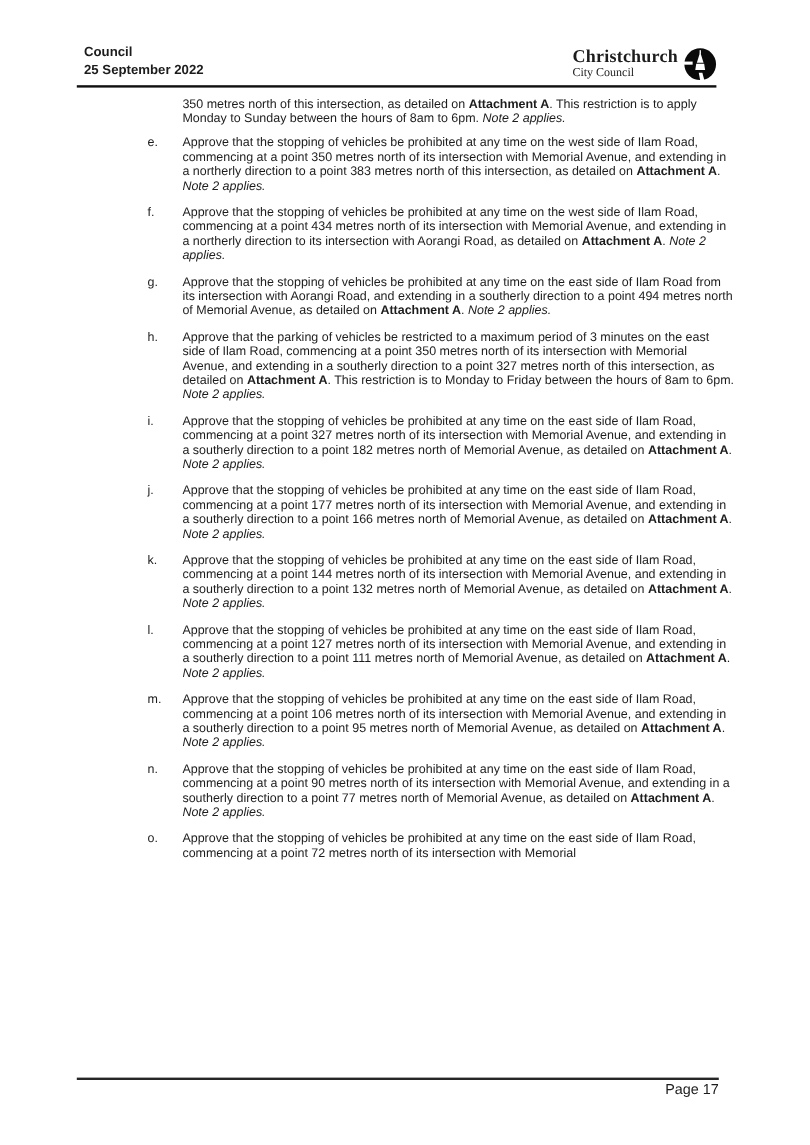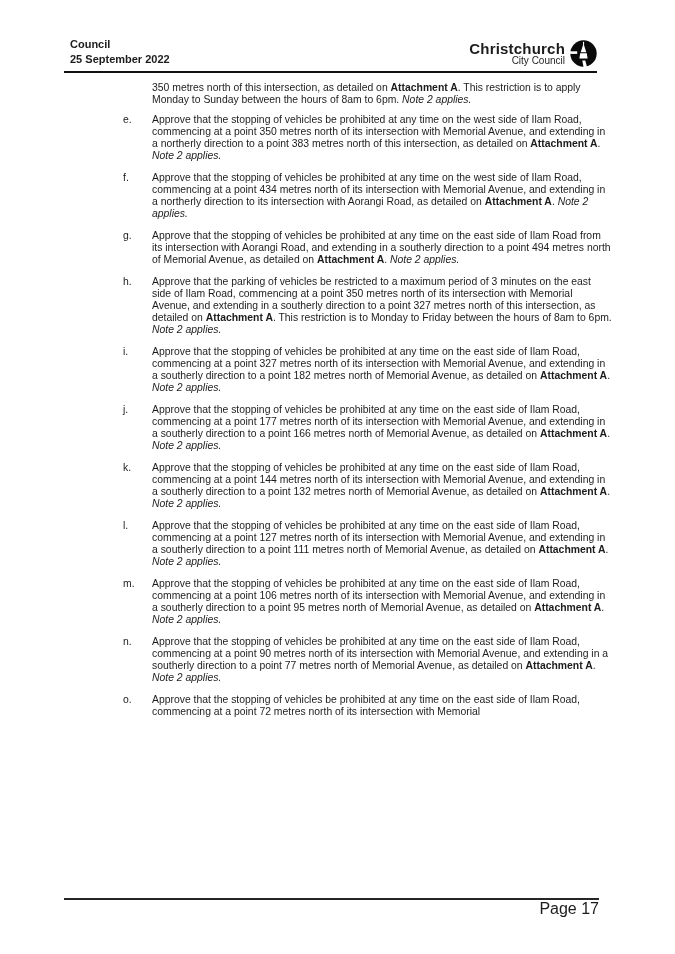--- a/index.html
+++ b/index.html
@@ -15,22 +15,21 @@
   }
   
   .header { position: absolute; left: 64px; right: 63px; top: 37px; }
   .header-row {
     display: flex; justify-content: space-between; align-items: flex-end;
     padding-left: 6px;
   }
   .header-left { font-weight: bold; font-size: 11px; line-height: 15px; }
   .logo { display: flex; align-items: center; gap: 5px; }
   .logo-text {
-    text-align: right;
-    font-family: Liberation Sans, sans-serif;
+    font-family: Liberation Serif, serif;
     line-height: 1.04;
   }
   .logo-line1 { font-weight: bold; font-size: 15px; letter-spacing: 0.2px; }
   .logo-line2 { font-size: 10px; }
   .logo-mark { display: block; }
   .header-rule { height: 2px; background: #101010; margin-top: 4px; }
   
   .content {
     position: absolute;
     top: 82px; left: 123px; width: 489px;
@@ -39,21 +38,21 @@
   .para { margin: 0 0 10px 0; }
   .continuation { margin-left: 29px; margin-bottom: 8px; }
   .item { display: flex; margin-bottom: 10px; }
   .item-label { width: 29px; flex: none; }
   .item-text { flex: 1; }
   .seg-b { font-weight: bold; }
   .seg-i { font-style: italic; }
   
   .footer { position: absolute; left: 64px; right: 61px; top: 898px; }
   .footer-rule { height: 1.5px; background: #262626; }
-  .page-number { text-align: right; font-size: 16px; line-height: 15px; margin-top: 1px; }
+  .page-number { text-align: right; font-size: 12px; line-height: 15px; margin-top: 1px; }
 </style>
 </head>
 <body>
 
 <div class="page">
 
   <div class="header">
     <div class="header-row">
       <div class="header-left">
         <div>Council</div>

